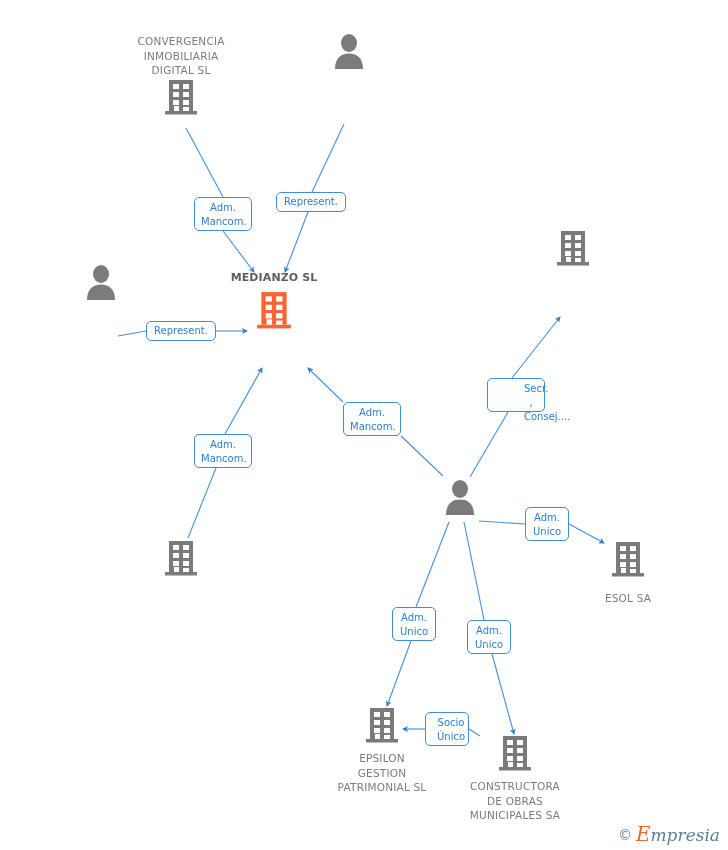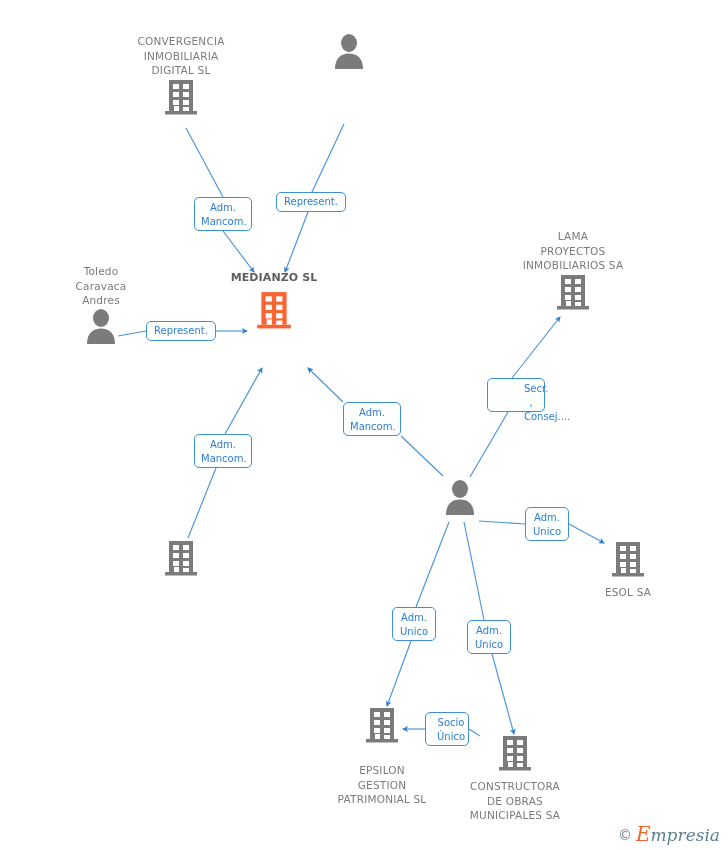--- a/index.html
+++ b/index.html
@@ -109,23 +109,20 @@
 <div class="node" style="left:299px;top:33px;width:100px;">
   <span class="icon">
     <svg width="32" height="36" viewBox="0 0 32 36" xmlns="http://www.w3.org/2000/svg">
       <ellipse cx="16" cy="10" rx="8" ry="9" fill="#7b7b7b"></ellipse>
       <path d="M2 36 C2 25 8 20.5 16 20.5 C24 20.5 30 25 30 36 Z" fill="#7b7b7b"></path>
     </svg>
   </span>
 </div>
 
 <div class="node" style="left:51px;top:264px;width:100px;">
-  <div class="caption">Toledo
-Caravaca
-Andres</div>
   <span class="icon">
     <svg width="32" height="36" viewBox="0 0 32 36" xmlns="http://www.w3.org/2000/svg">
       <ellipse cx="16" cy="10" rx="8" ry="9" fill="#7b7b7b"></ellipse>
       <path d="M2 36 C2 25 8 20.5 16 20.5 C24 20.5 30 25 30 36 Z" fill="#7b7b7b"></path>
     </svg>
   </span>
 </div>
 
 <div class="node center" style="left:204px;top:271px;width:140px;">
   <div class="caption">MEDIANZO SL</div>
@@ -139,23 +136,20 @@
         <rect x="19" y="14" width="6" height="5" fill="#fff"></rect>
       <rect x="9" y="22" width="6" height="5" fill="#fff"></rect>
         <rect x="19" y="22" width="6" height="5" fill="#fff"></rect>
       <rect x="10" y="28" width="5" height="5" fill="#fff"></rect>
         <rect x="19" y="29" width="6" height="4" fill="#fff"></rect>
     </svg>
   </span>
 </div>
 
 <div class="node" style="left:503px;top:229px;width:140px;">
-  <div class="caption">LAMA
-PROYECTOS
-INMOBILIARIOS SA</div>
   <span class="icon">
     <svg width="34" height="38" viewBox="0 0 34 38" xmlns="http://www.w3.org/2000/svg">
       <rect x="5" y="2" width="24" height="31" fill="#7b7b7b"></rect>
       <rect x="1" y="33" width="32" height="3.5" fill="#7b7b7b"></rect>
       <rect x="9" y="6" width="6" height="5" fill="#fff"></rect>
         <rect x="19" y="6" width="6" height="5" fill="#fff"></rect>
       <rect x="9" y="14" width="6" height="5" fill="#fff"></rect>
         <rect x="19" y="14" width="6" height="5" fill="#fff"></rect>
       <rect x="9" y="22" width="6" height="5" fill="#fff"></rect>
         <rect x="19" y="22" width="6" height="5" fill="#fff"></rect>
@@ -199,39 +193,39 @@
       <rect x="9" y="6" width="6" height="5" fill="#fff"></rect>
         <rect x="19" y="6" width="6" height="5" fill="#fff"></rect>
       <rect x="9" y="14" width="6" height="5" fill="#fff"></rect>
         <rect x="19" y="14" width="6" height="5" fill="#fff"></rect>
       <rect x="9" y="22" width="6" height="5" fill="#fff"></rect>
         <rect x="19" y="22" width="6" height="5" fill="#fff"></rect>
       <rect x="10" y="28" width="5" height="5" fill="#fff"></rect>
         <rect x="19" y="29" width="6" height="4" fill="#fff"></rect>
     </svg>
   </span>
-  <div class="caption" style="margin-top:3px;text-align:center;">ESOL SA</div>
+  <div class="caption" style="margin-top:9px;text-align:center;">ESOL SA</div>
 </div>
 
 <div class="node" style="left:312px;top:706px;width:140px;">
   <span class="icon">
     <svg width="34" height="38" viewBox="0 0 34 38" xmlns="http://www.w3.org/2000/svg">
       <rect x="5" y="2" width="24" height="31" fill="#7b7b7b"></rect>
       <rect x="1" y="33" width="32" height="3.5" fill="#7b7b7b"></rect>
       <rect x="9" y="6" width="6" height="5" fill="#fff"></rect>
         <rect x="19" y="6" width="6" height="5" fill="#fff"></rect>
       <rect x="9" y="14" width="6" height="5" fill="#fff"></rect>
         <rect x="19" y="14" width="6" height="5" fill="#fff"></rect>
       <rect x="9" y="22" width="6" height="5" fill="#fff"></rect>
         <rect x="19" y="22" width="6" height="5" fill="#fff"></rect>
       <rect x="10" y="28" width="5" height="5" fill="#fff"></rect>
         <rect x="19" y="29" width="6" height="4" fill="#fff"></rect>
     </svg>
   </span>
-  <div class="caption" style="margin-top:15px;">EPSILON
+  <div class="caption" style="margin-top:3px;">EPSILON
 GESTION
 PATRIMONIAL SL</div>
 </div>
 
 <div class="node" style="left:445px;top:734px;width:140px;">
   <span class="icon">
     <svg width="34" height="38" viewBox="0 0 34 38" xmlns="http://www.w3.org/2000/svg">
       <rect x="5" y="2" width="24" height="31" fill="#7b7b7b"></rect>
       <rect x="1" y="33" width="32" height="3.5" fill="#7b7b7b"></rect>
       <rect x="9" y="6" width="6" height="5" fill="#fff"></rect>

